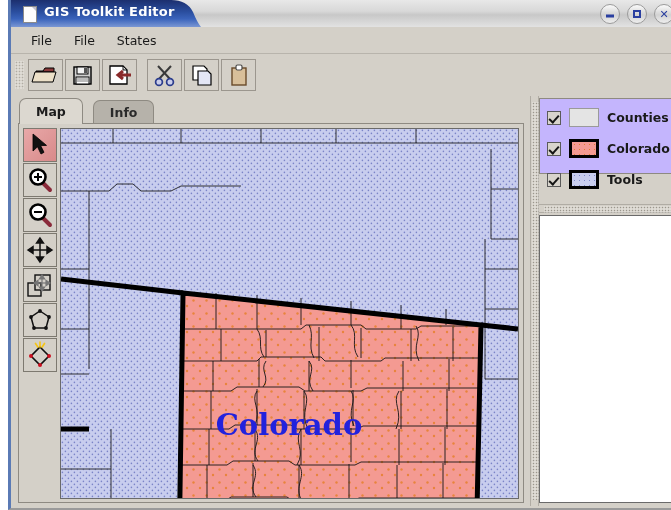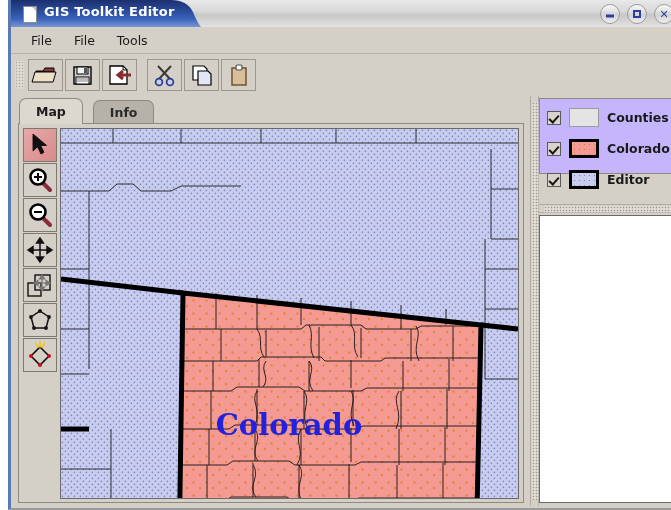--- a/index.html
+++ b/index.html
@@ -319,21 +319,21 @@
       </div>
       <div class="winbtn">
         <span class="g">✕</span>
       </div>
     </div>
   </div>
 
   <div class="menubar">
     <div class="menu-item">File</div>
     <div class="menu-item">File</div>
-    <div class="menu-item">Tools</div>
+    <div class="menu-item">States</div>
   </div>
 
   <div class="toolbar">
     <div class="tb-grip"></div>
 
     <div class="tb-btn">
       <svg width="33" height="30" viewBox="0 0 33 30">
         <path d="M7 11 H14 L16 8 H25 V12 H7 Z" fill="#8a3a3a" stroke="#000" stroke-width="1"></path>
         <path d="M6 12 H27 L24 22 H3 Z" fill="#ece0c8" stroke="#000" stroke-width="1"></path>
       </svg>
@@ -591,21 +591,21 @@
           <span class="llabel">Counties</span>
         </div>
         <div class="legend-row">
           <span class="lcheck"></span>
           <span class="lswatch colorado"></span>
           <span class="llabel">Colorado</span>
         </div>
         <div class="legend-row">
           <span class="lcheck"></span>
           <span class="lswatch states"></span>
-          <span class="llabel">Editor</span>
+          <span class="llabel">Tools</span>
         </div>
       </div>
 
       <div class="hsplit">
         <div class="dots"></div>
       </div>
 
       <div class="infopanel"></div>
     </div>
   </div>

